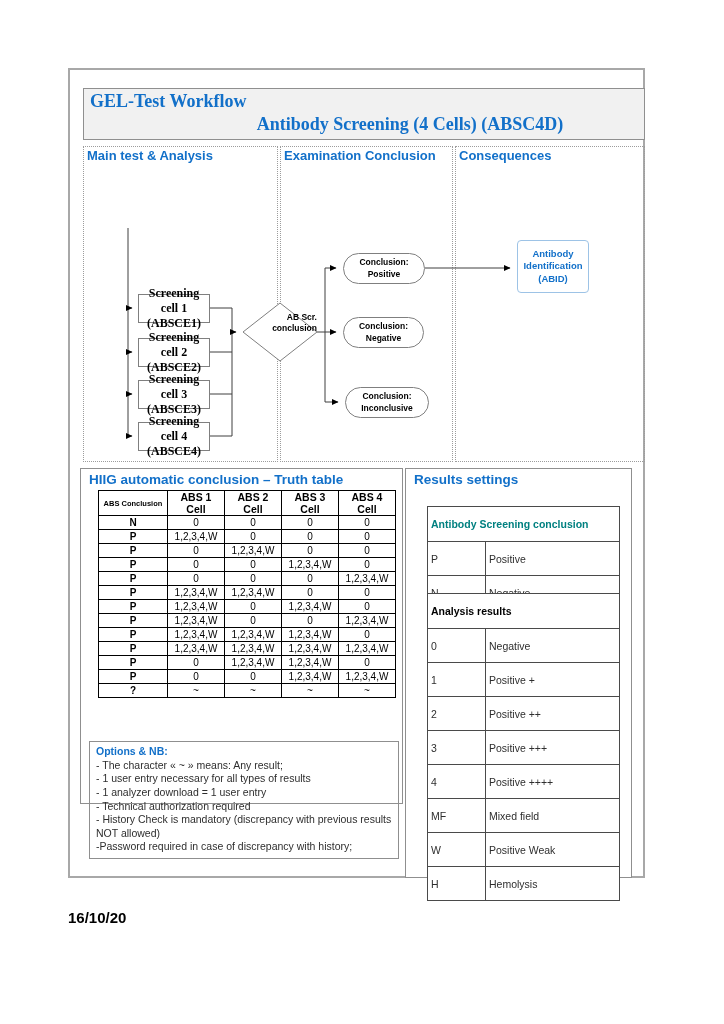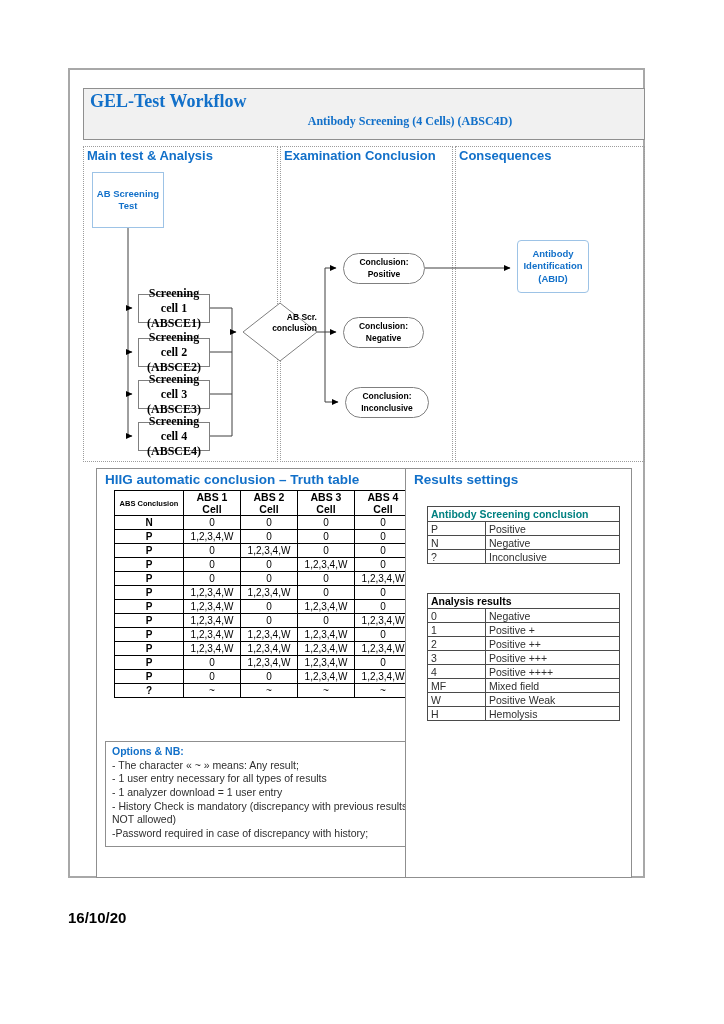--- a/index.html
+++ b/index.html
@@ -7,21 +7,21 @@
           font-family:"Liberation Sans", sans-serif; overflow:hidden; }
   .abs { position:absolute; box-sizing:border-box; }
 
   .outer-frame { left:68px; top:68px; width:577px; height:810px;
                  border:2px solid #a8a8a8; background:#fff; }
 
   .title-box { left:83px; top:88px; width:562px; height:52px;
                background:#f1f1f1; border:1px solid #8f8f8f;
                font-family:"Liberation Serif", serif; color:#1270c9; }
   .title-line1 { font-size:18px; font-weight:bold; margin:2px 0 0 6px; }
-  .title-line2 { font-size:12px; font-weight:bold; text-align:center; padding-left:92px; margin-top:2px; }
+  .title-line2 { font-size:18px; font-weight:bold; text-align:center; padding-left:92px; margin-top:2px; }
 
   .sect { border:1px dotted #9c9c9c; background:transparent; }
   .sect-head { font-size:13px; font-weight:bold; color:#1270c9; padding:1px 3px; }
   .sect-main   { left:83px;  top:146px; width:195px; height:316px; }
   .sect-exam   { left:280px; top:146px; width:173px; height:316px; }
   .sect-conseq { left:455px; top:146px; width:190px; height:316px; }
 
   svg.connectors { position:absolute; left:0; top:0; pointer-events:none; }
 
   .start-box { left:92px; top:172px; width:72px; height:56px; background:#fff;
@@ -43,40 +43,40 @@
   .oval-pos { left:343px; top:253px; width:82px; height:31px; }
   .oval-neg { left:343px; top:317px; width:81px; height:31px; }
   .oval-inc { left:345px; top:387px; width:84px; height:31px; }
 
   .abid-box { left:517px; top:240px; width:72px; height:53px; background:#fff;
               border:1.5px solid #9dc3e6; border-radius:4px; color:#1270c9; font-weight:bold;
               font-size:9.5px; display:flex; flex-direction:column; align-items:center;
               justify-content:center; text-align:center; line-height:1.3; }
 
   .panel { border:1px solid #8f8f8f; background:#fff; }
-  .panel-truth   { left:96px;  top:468px; width:323px; height:410px; }
+  .panel-truth   { left:80px;  top:468px; width:323px; height:336px; }
   .panel-results { left:405px; top:468px; width:227px; height:410px; }
   .panel-head { font-size:13.5px; font-weight:bold; color:#1270c9; padding:3px 0 0 8px; }
 
   table.tt { border-collapse:collapse; position:absolute; left:17px; top:21px;
              font-size:10px; color:#000; background:#fff; }
   table.tt th, table.tt td { border:1.5px solid #000; text-align:center; padding:0 2px; height:13px; }
   table.tt th { font-size:10.5px; font-weight:bold;margin-top:21px; }
   table.tt th:first-child { font-size:7.5px; }
   table.tt td:first-child { font-weight:bold; }
   table.tt col.c0 { width:69px; } table.tt col.cn { width:57px; }
 
   .options-box { left:8px; top:272px; width:310px; min-height:106px; border:1px solid #8f8f8f;
                  padding:3px 6px 4px 6px; font-size:10.5px; color:#2e2e2e; line-height:1.3; }
   .options-title { color:#1270c9; font-weight:bold; }
   .opt-italic { }
 
   table.rt { border-collapse:collapse; position:absolute; left:21px; font-size:10.5px;
              color:#2e2e2e; background:#fff; }
-  table.rt th, table.rt td { border:1px solid #4a4a4a; text-align:left; padding:0 3px; height:13px; }
+  table.rt th, table.rt td { border:1px solid #4a4a4a; text-align:left; padding:10px 3px; height:13px; }
   table.rt { border:1.5px solid #000; }
   table.rt th { font-weight:bold; text-align:left; height:14px; }
   .rt-abs { top:37px; } .rt-abs th { color:#008080; }
   .rt-ana { top:124px; } .rt-ana th { color:#000; }
   table.rt col.k { width:58px; } table.rt col.v { width:134px; }
 
   .date-stamp { left:68px; top:909px; font-size:15px; font-weight:bold; color:#000; }
 </style>
 </head>
 <body>
@@ -116,24 +116,20 @@
       <path d="M232 332 H236" marker-end="url(#arw)"></path>
       <path d="M317 332 H325 M325 268 V402"></path>
       <path d="M325 268 H336" marker-end="url(#arw)"></path>
       <path d="M325 332 H336" marker-end="url(#arw)"></path>
       <path d="M325 402 H338" marker-end="url(#arw)"></path>
       <path d="M425 268 H510" marker-end="url(#arw)"></path>
       <polygon points="243,332 280,303 317,332 280,361" fill="#ffffff" stroke="#7f7f7f"></polygon>
     </g>
   </svg>
 
-  <div class="abs start-box">
-    <span>AB Screening</span>
-    <span>Test</span>
-  </div>
 
   <div class="abs cell-box cell1">
     <span>Screening cell 1</span>
     <span>(ABSCE1)</span>
   </div>
   <div class="abs cell-box cell2">
     <span>Screening cell 2</span>
     <span>(ABSCE2)</span>
   </div>
   <div class="abs cell-box cell3">
@@ -281,20 +277,21 @@
             <td>~</td>
           </tr>
         </tbody>
     </table>
 
     <div class="abs options-box">
       <div class="options-title">Options &amp; NB:</div>
       <div><span>- The character « ~ » means: </span><span class="opt-italic">Any result</span><span>;</span></div>
       <div>- 1 user entry necessary for all types of results</div>
       <div>- 1 analyzer download = 1 user entry</div>
+      <div>- Technical authorization required</div>
       <div>- History Check is mandatory (discrepancy with previous results NOT allowed)</div>
       <div>-Password required in case of discrepancy with history;</div>
     </div>
   </div>
 
   <div class="abs panel panel-results">
     <div class="panel-head">Results settings</div>
 
     <table class="rt rt-abs">
       <colgroup>

